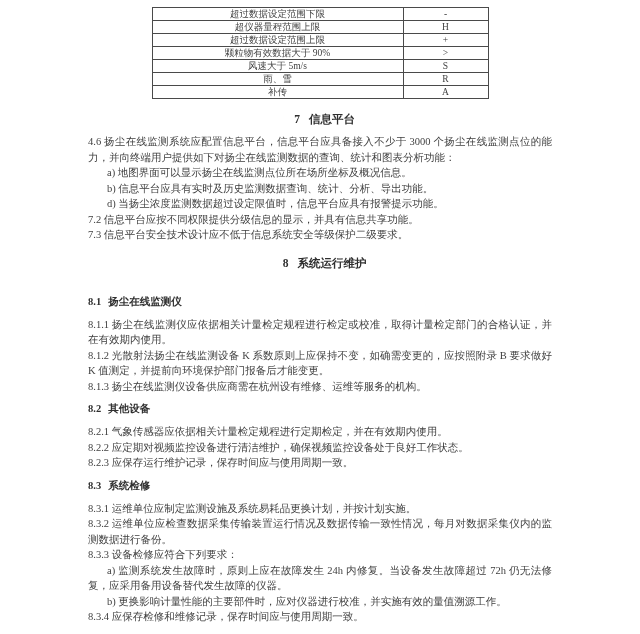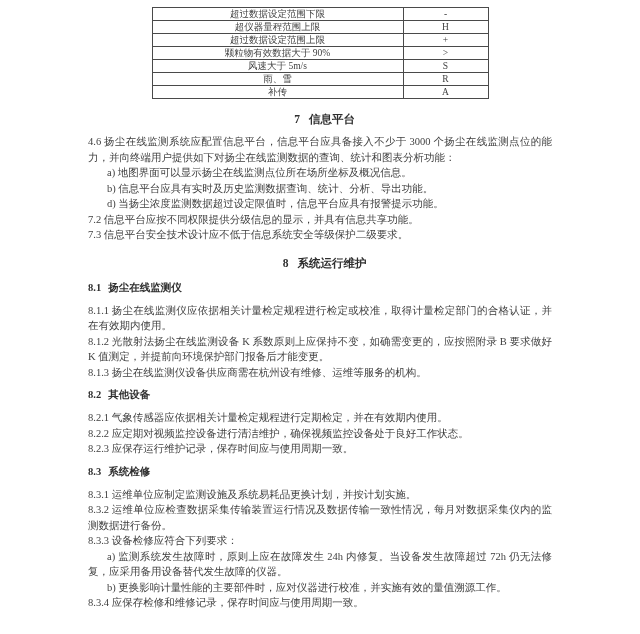--- a/index.html
+++ b/index.html
@@ -55,21 +55,21 @@
   .h1 .num { display: inline-block; min-width: 24px; }
   .h2 {
     font-weight: 700;
     font-size: 10.5px;
     line-height: 14px;
     margin: 8px 0 0 0;
     color: #2f2f2f;
     text-align: left;
   }
   .h2 .num { margin-right: 7px; }
-  .h1 + .h2 { margin-top: 11px; }
+  .h1 + .h2 { margin-top: 25px; }
   .para { margin: 0; }
   .h1 + .para, .h2 + .para { margin-top: 8px; }
   .item { margin: 0; text-indent: 19px; }
 </style>
 </head>
 <body>
 
 <div class="page">
   <table class="flag-table">
     <tbody>

